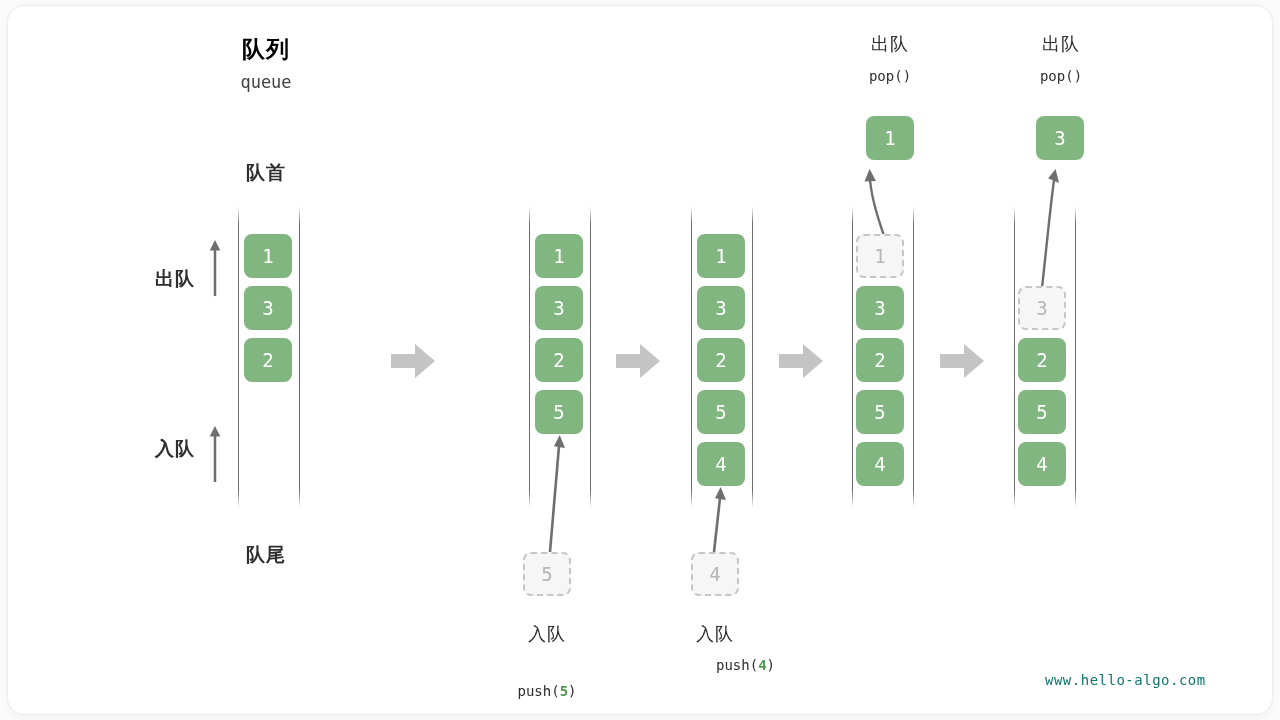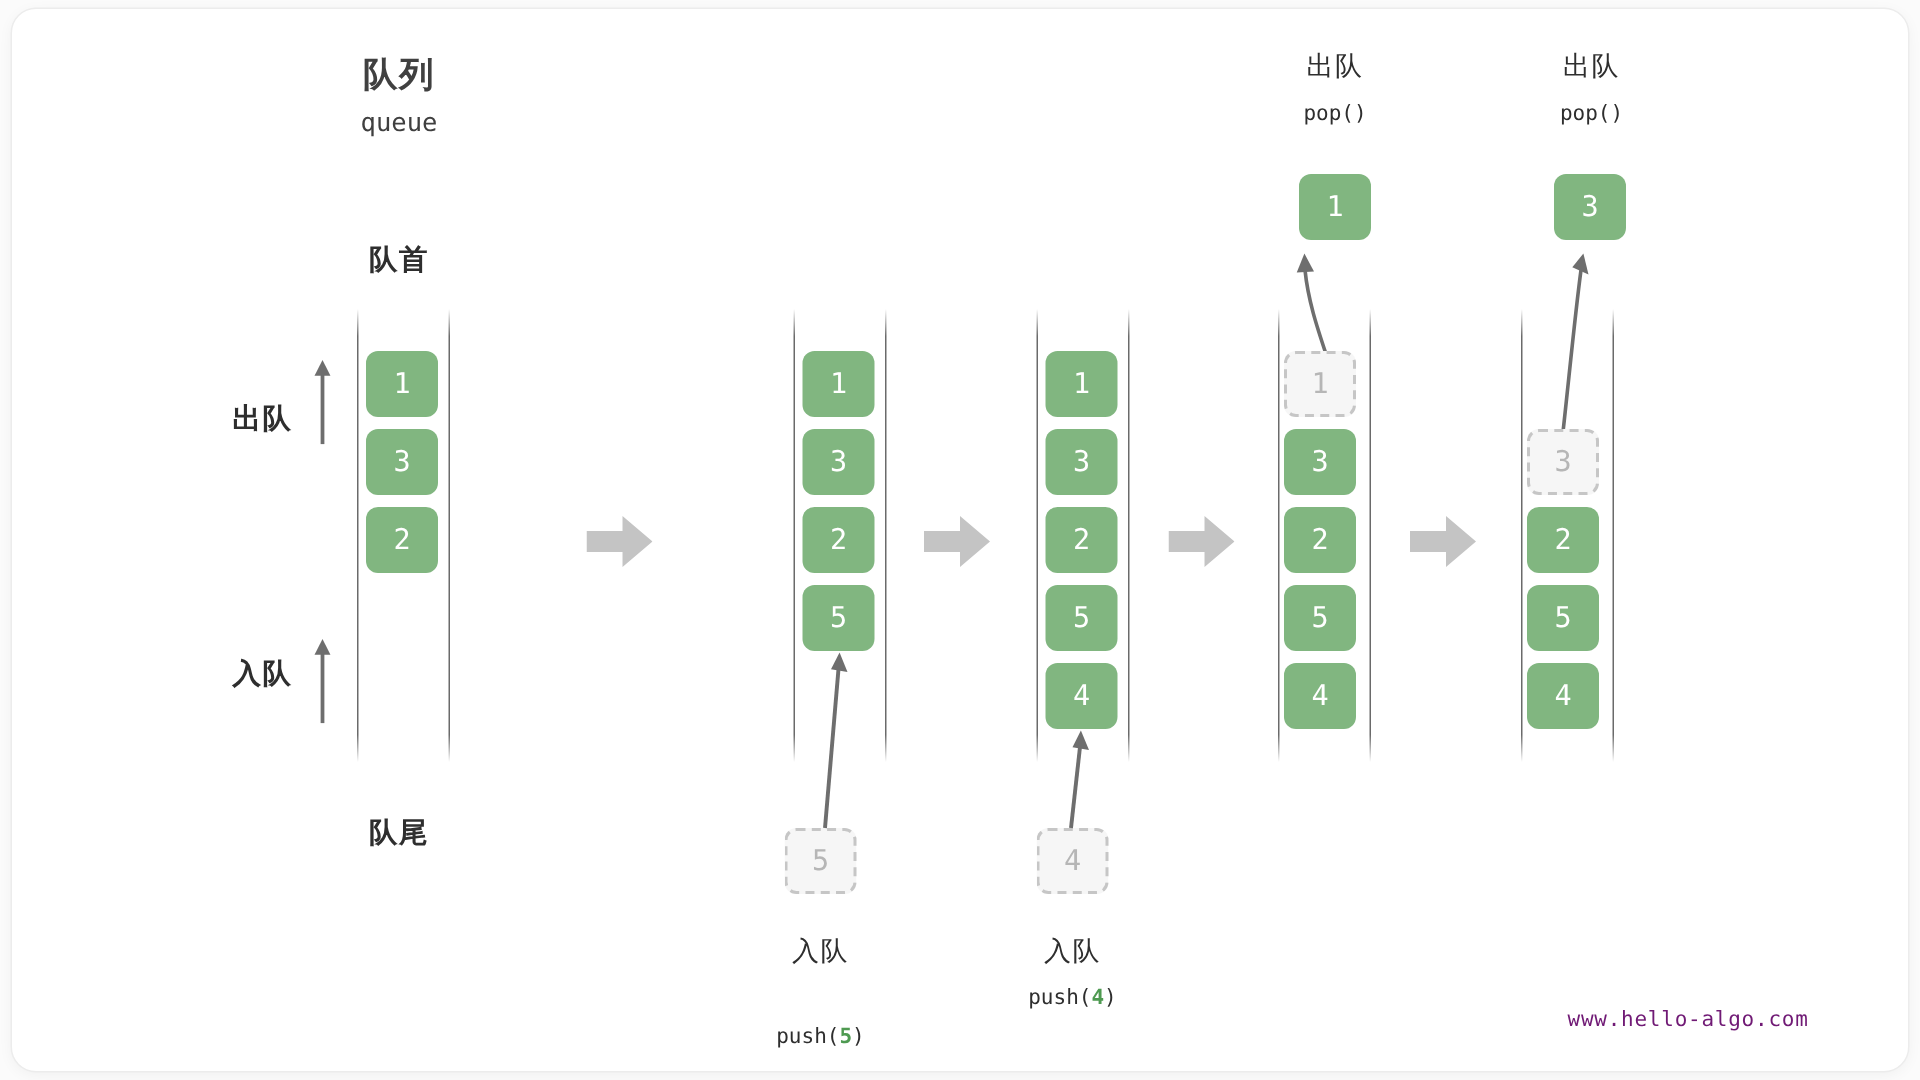--- a/index.html
+++ b/index.html
@@ -18,21 +18,21 @@
     box-shadow: 0 0 0 1px #ececec, 0 2px 10px rgba(0,0,0,0.05);
   }
   #stage {
     position: absolute;
     left: 0; top: 0; width: 1280px; height: 720px;
   }
   .abs { position: absolute; }
 
   
   .title-cn {
-    font-size: 23px; font-weight: bold; color: #404040;
+    font-size: 23px; font-weight: bold; color: #000000;
     text-align: center; letter-spacing: 1px;
   }
   .title-en {
     font-size: 17px; color: #3f3f3f;
     font-family: "DejaVu Sans Mono", "Liberation Mono", monospace;
     text-align: center;
   }
   .label-bold {
     font-size: 19px; font-weight: bold; color: #2e2e2e;
     text-align: center; letter-spacing: 1px;
@@ -73,21 +73,21 @@
   
   .block-arrow { width: 44px; height: 34px; }
 
   
   .thin-arrow { overflow: visible; }
 
   
   .side-arrow { width: 14px; height: 60px; }
 
   .watermark {
-    font-size: 14px; color: #701a75;
+    font-size: 14px; color: #0f766e;
     font-family: "DejaVu Sans Mono", "Liberation Mono", monospace;
     letter-spacing: 0.5px;
   }
 </style>
 </head>
 <body>
 
 <div id="card"></div>
 <div id="stage">
 
@@ -146,21 +146,21 @@
   <div class="abs cell filled" style="left:697px; top:338px;">2</div>
   <div class="abs cell filled" style="left:697px; top:390px;">5</div>
   <div class="abs cell filled" style="left:697px; top:442px;">4</div>
 
   <div class="abs cell ghost" style="left:691px; top:552px;">4</div>
   <svg class="abs thin-arrow" style="left:703px; top:484px; width:34px; height:70px;" viewBox="0 0 34 70">
     <line x1="11" y1="68" x2="17" y2="14" stroke="#6e6e6e" stroke-width="2.6"></line>
     <path d="M17.6 3 L23 16 L12 14.2 Z" fill="#6e6e6e"></path>
   </svg>
   <div class="abs op-cn" style="left:655px; top:622px; width:120px; text-align:center;">入队</div>
-  <div class="abs op-code" style="left:655px; top:657px; width:120px; text-align:center;"><span>push(</span><span class="arg">4</span><span>)</span></div>
+  <div class="abs op-code" style="left:655px; top:657px; width:120px; text-align:right;"><span>push(</span><span class="arg">4</span><span>)</span></div>
 
   <svg class="abs block-arrow" style="left:779px; top:344px;" viewBox="0 0 44 34">
     <path d="M0 10 H24 V0 L44 17 L24 34 V24 H0 Z" fill="#c4c4c4"></path>
   </svg>
 
   <div class="abs op-cn" style="left:832px; top:32px; width:116px;">出队</div>
   <div class="abs op-code" style="left:832px; top:68px; width:116px;">pop()</div>
   <div class="abs cell filled" style="left:866px; top:116px;">1</div>
   <svg class="abs thin-arrow" style="left:858px; top:166px; width:40px; height:72px;" viewBox="0 0 40 72">
     <path d="M26 70 C20 52, 14 34, 12 14" stroke="#6e6e6e" stroke-width="2.4" fill="none"></path>

